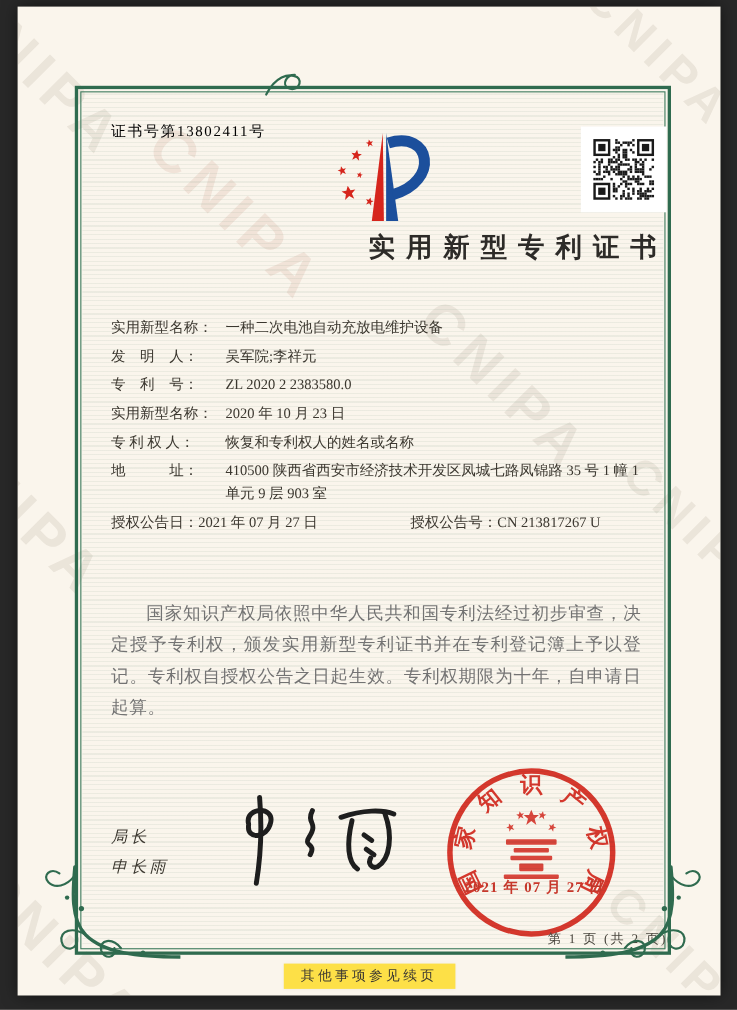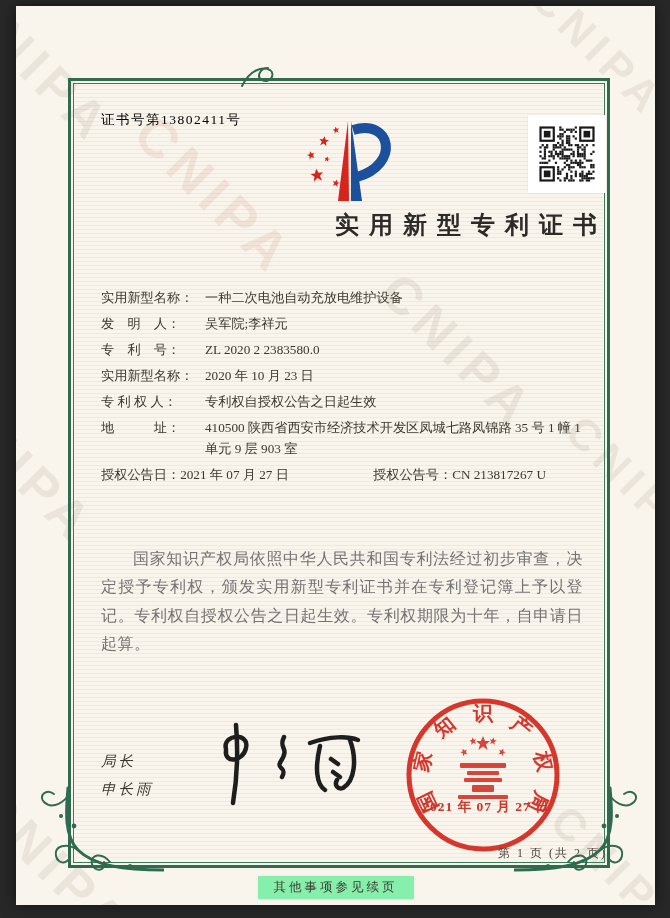--- a/index.html
+++ b/index.html
@@ -63,21 +63,21 @@
   .signer{position:absolute;left:30px;top:666px;font-size:14.5px;color:#3b372f;letter-spacing:3px;line-height:28px;font-style:italic;}
   .signature{position:absolute;left:127px;top:640px;}
   .seal{position:absolute;left:327px;top:612px;mix-blend-mode:multiply;opacity:.93;}
   .seal-char{font-size:20px;font-weight:bold;fill:#d3281e;font-family:"Liberation Serif","DejaVu Serif",serif;}
   .page-foot{
     position:absolute;left:0;top:764px;width:100%;text-align:right;
     font-size:12px;letter-spacing:2px;color:#4a463e;
   }
   .note{
     position:absolute;left:50%;top:870px;transform:translateX(-50%);
-    background:#86efac;padding:3px 16px;font-size:12.5px;letter-spacing:3px;color:#3e3a32;
+    background:#fde047;padding:3px 16px;font-size:12.5px;letter-spacing:3px;color:#3e3a32;
     z-index:4;box-shadow:0 0 3px rgba(0,0,0,.06);white-space:nowrap;
   }
 </style>
 </head>
 <body>
 
 <div class="paper">
 
   <div class="wm" style="left:-28px;top:-30px;">CNIPA</div>
   <div class="wm small" style="left:540px;top:-34px;">CNIPA</div>
@@ -358,21 +358,21 @@
       <div class="row">
         <span class="lab">专　利　号：</span>
         <span class="val">ZL 2020 2 2383580.0</span>
       </div>
       <div class="row">
         <span class="lab">实用新型名称：</span>
         <span class="val">2020 年 10 月 23 日</span>
       </div>
       <div class="row">
         <span class="lab">专 利 权 人：</span>
-        <span class="val">专利权自授权公告之日起生效</span>
+        <span class="val">恢复和专利权人的姓名或名称</span>
       </div>
       <div class="row">
         <span class="lab">地　　　址：</span>
         <span class="val">410500 陕西省西安市经济技术开发区凤城七路凤锦路 35 号 1 幢 1 单元 9 层 903 室</span>
       </div>
       <div class="grant-row">
         <span class="grant-pair1">
           <span>授权公告日：</span>
           <span>2021 年 07 月 27 日</span>
         </span>

